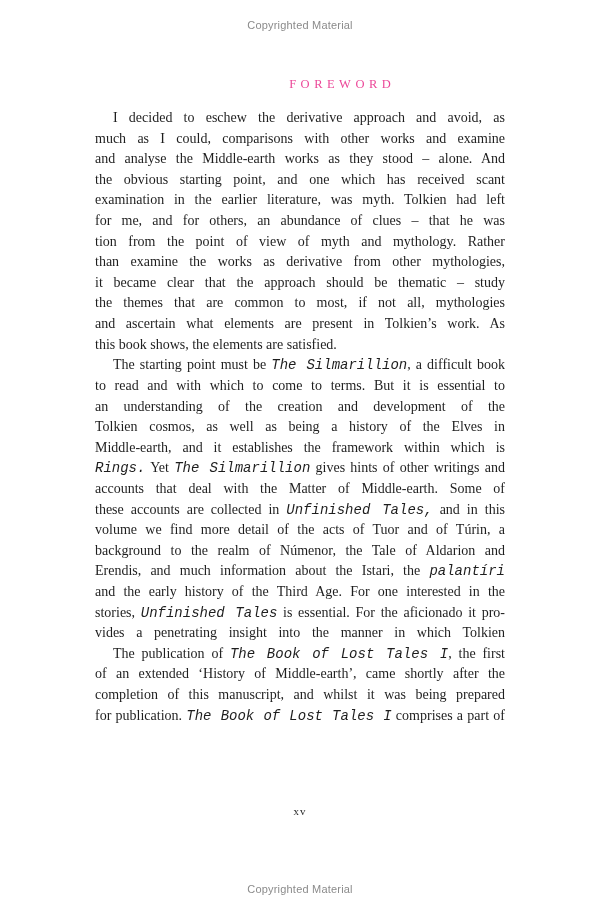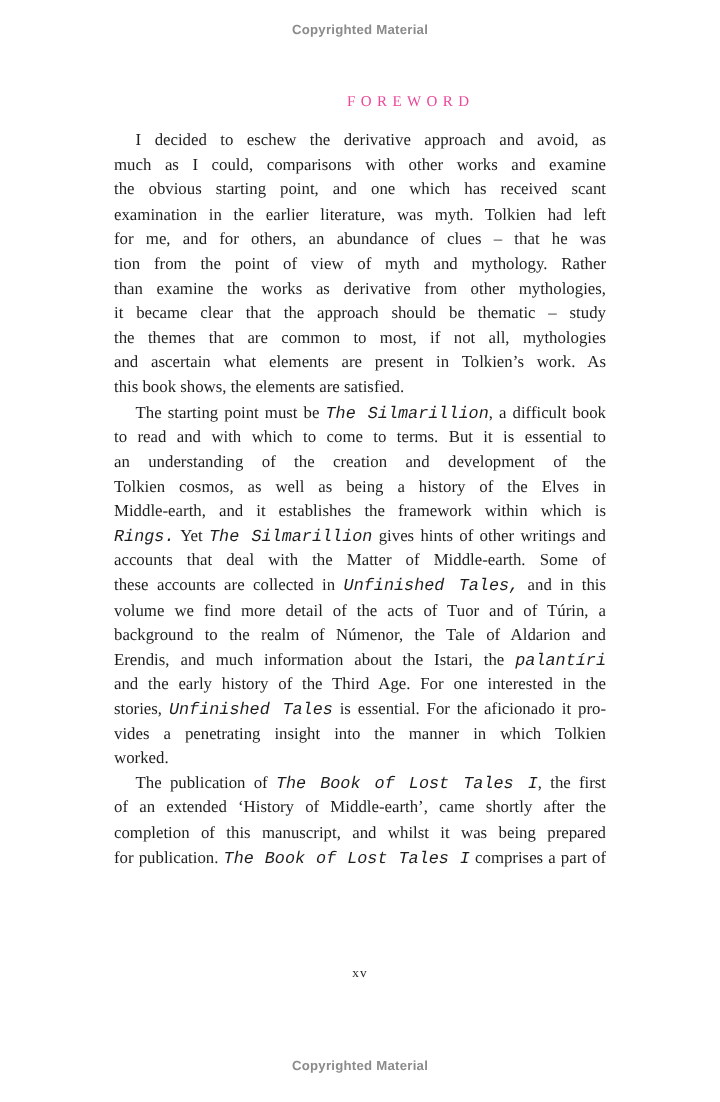--- a/index.html
+++ b/index.html
@@ -12,21 +12,21 @@
     position: relative;
     width: 600px; height: 918px;
     background: #ffffff;
     color: #1e1e1e;
     overflow: hidden;
   }
   .notice {
     position: absolute; left: 0; width: 100%;
     text-align: center;
     font-family: "Liberation Sans", sans-serif;
-    font-weight: bold;
+    font-weight: normal;
     font-size: 11px;
     letter-spacing: 0.2px;
     color: #8b8b8b;
   }
   .notice-top { top: 19px; }
   .notice-bottom { top: 883px; }
   .heading {
     position: absolute; top: 77px; left: 0; width: 100%;
     text-align: center;
     font-family: "Liberation Serif", serif;
@@ -68,20 +68,21 @@
 
 <div class="page">
 
   <div class="notice notice-top">Copyrighted Material</div>
 
   <div class="heading">FOREWORD</div>
 
   <div class="body-text">
       <div class="ln ind"><span>I decided to eschew the derivative approach and avoid, as</span></div>
       <div class="ln"><span>much as I could, comparisons with other works and examine</span></div>
+      <div class="ln"><span>and analyse the Middle-earth works as they stood – alone. And</span></div>
       <div class="ln"><span>the obvious starting point, and one which has received scant</span></div>
       <div class="ln"><span>examination in the earlier literature, was myth. Tolkien had left</span></div>
       <div class="ln"><span>for me, and for others, an abundance of clues – that he was</span></div>
       <div class="ln"><span>tion from the point of view of myth and mythology. Rather</span></div>
       <div class="ln"><span>than examine the works as derivative from other mythologies,</span></div>
       <div class="ln"><span>it became clear that the approach should be thematic – study</span></div>
       <div class="ln"><span>the themes that are common to most, if not all, mythologies</span></div>
       <div class="ln"><span>and ascertain what elements are present in Tolkien’s work. As</span></div>
       <div class="ln nl"><span>this book shows, the elements are satisfied.</span></div>
       <div class="ln ind"><span>The starting point must be </span><span class="it">The Silmarillion</span><span>, a difficult book</span></div>
@@ -91,21 +92,20 @@
       <div class="ln"><span>Middle-earth, and it establishes the framework within which is</span></div>
       <div class="ln"><span class="it">Rings.</span><span> Yet </span><span class="it">The Silmarillion</span><span> gives hints of other writings and</span></div>
       <div class="ln"><span>accounts that deal with the Matter of Middle-earth. Some of</span></div>
       <div class="ln"><span>these accounts are collected in </span><span class="it">Unfinished Tales,</span><span> and in this</span></div>
       <div class="ln"><span>volume we find more detail of the acts of Tuor and of Túrin, a</span></div>
       <div class="ln"><span>background to the realm of Númenor, the Tale of Aldarion and</span></div>
       <div class="ln"><span>Erendis, and much information about the Istari, the </span><span class="it">palantíri</span></div>
       <div class="ln"><span>and the early history of the Third Age. For one interested in the</span></div>
       <div class="ln"><span>stories, </span><span class="it">Unfinished Tales</span><span> is essential. For the aficionado it pro-</span></div>
       <div class="ln"><span>vides a penetrating insight into the manner in which Tolkien</span></div>
-      <div class="ln nl"><span>worked.</span></div>
       <div class="ln ind"><span>The publication of </span><span class="it">The Book of Lost Tales I</span><span>, the first volume</span></div>
       <div class="ln"><span>of an extended ‘History of Middle-earth’, came shortly after the</span></div>
       <div class="ln"><span>completion of this manuscript, and whilst it was being prepared</span></div>
       <div class="ln"><span>for publication. </span><span class="it">The Book of Lost Tales I</span><span> comprises a part of</span></div>
     </div>
 
   <div class="page-number">xv</div>
 
   <div class="notice notice-bottom">Copyrighted Material</div>
 

